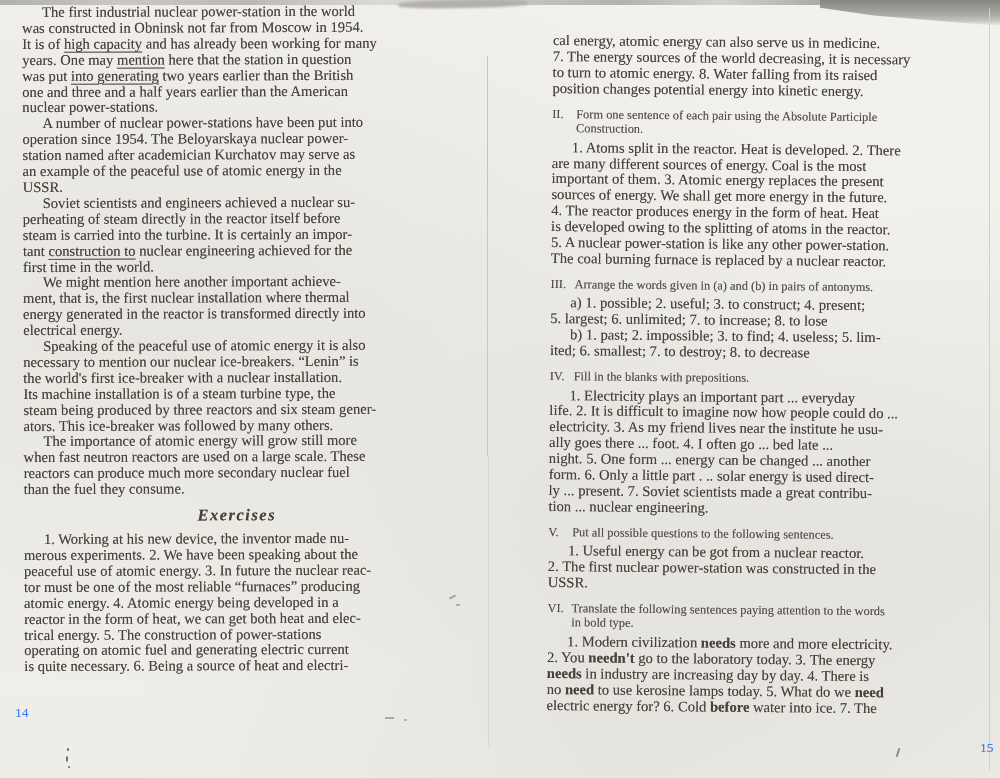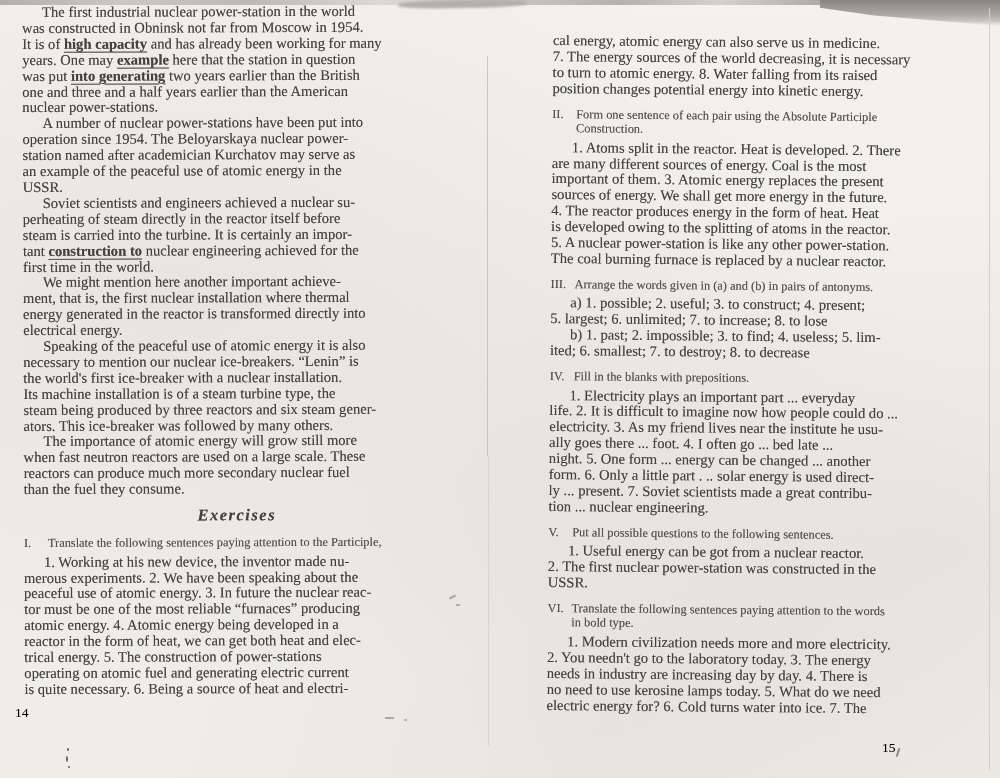--- a/index.html
+++ b/index.html
@@ -26,25 +26,25 @@
     text-align:center;font-weight:bold;font-style:italic;
     font-size:16.5px;letter-spacing:1.5px;margin:8px 0 6px;line-height:20px;
     text-shadow:0 0 0.5px rgba(70,66,58,0.6);
   }
   .ex-block{
     margin:10px 0 4px;padding-left:24px;
     font-size:12.4px;color:#514e47;
   }
   .ex-line{line-height:14.5px;white-space:nowrap;text-shadow:0 0 0.4px rgba(80,76,68,0.5);}
   .ex-num{display:inline-block;margin-left:-24px;min-width:24px;font-weight:normal;}
-  b{font-weight:normal;}
-  u{text-decoration:underline;text-decoration-thickness:1.4px;text-underline-offset:2.5px;text-decoration-color:rgba(92,89,82,0.9);font-weight:bold;}
-  .page-num{position:absolute;font-size:13.5px;color:#000000;text-shadow:0 0 0.5px rgba(70,66,58,0.5);}
+  b{font-weight:bold;}
+  u{text-decoration:underline;text-decoration-thickness:1.4px;text-underline-offset:2.5px;text-decoration-color:rgba(92,89,82,0.9);}
+  .page-num{position:absolute;font-size:13.5px;color:#3b82f6;text-shadow:0 0 0.5px rgba(70,66,58,0.5);}
   #page-num-left{left:15px;top:705px;}
-  #page-num-right{left:882px;top:740px;}
+  #page-num-right{left:980px;top:740px;}
 
   
   .artifact{position:absolute;pointer-events:none;}
   #top-band{left:0;top:0;right:0;height:5px;opacity:.85;filter:blur(0.5px);
     background:linear-gradient(90deg,#a7a5a0 0%,#c4c2bc 12%,#b2b0aa 25%,#d8d6d1 38%,#c0beb8 52%,#a9a7a1 62%,#cfcdc8 72%,#989691 84%,#8b8984 100%);}
   #top-right-wedge{top:0;right:0;width:180px;height:26px;filter:blur(0.6px);
     background:linear-gradient(to bottom,#868480,#aaa8a2 55%,#c6c4bf 80%,rgba(198,196,191,0));
     clip-path:polygon(0 0,100% 0,100% 100%,30% 60%,0 30%);}
   #top-smudge{left:398px;top:0;width:130px;height:8px;background:#b2b0aa;border-radius:40%;filter:blur(1px);transform:rotate(-1deg);}
   #gutter-line-upper{left:487px;top:56px;width:1px;height:400px;background:#bfbdb7;opacity:.8;}
@@ -76,21 +76,21 @@
 <div class="artifact" id="mark-dot"></div>
 <div class="artifact" id="mark-tick"></div>
 <div class="artifact" id="pen-mark-1"></div>
 <div class="artifact" id="pen-mark-2"></div>
 
 <div class="page" id="left-page">
     <div class="para">
       <div class="line ind just">The first industrial nuclear power-station in the world</div>
       <div class="line just">was constructed in Obninsk not far from Moscow in 1954.</div>
       <div class="line just">It is of <u>high capacity</u> and has already been working for many</div>
-      <div class="line just">years. One may <u>example</u> here that the station in question</div>
+      <div class="line just">years. One may <u>mention</u> here that the station in question</div>
       <div class="line just">was put <u>into generating</u> two years earlier than the British</div>
       <div class="line just">one and three and a half years earlier than the American</div>
       <div class="line">nuclear  power-stations.</div>
     </div>
     <div class="para">
       <div class="line ind just">A number of nuclear power-stations have been put into</div>
       <div class="line just">operation since 1954. The Beloyarskaya nuclear power-</div>
       <div class="line just">station named after academician Kurchatov may serve as</div>
       <div class="line just">an example of the peaceful use of atomic energy in the</div>
       <div class="line">USSR.</div>
@@ -116,23 +116,20 @@
       <div class="line just">steam being produced by three reactors and six steam gener-</div>
       <div class="line just">ators. This ice-breaker was followed by many others.</div>
     </div>
     <div class="para">
       <div class="line ind just">The importance of atomic energy will grow still more</div>
       <div class="line just">when fast neutron reactors are used on a large scale. These</div>
       <div class="line just">reactors can produce much more secondary nuclear fuel</div>
       <div class="line">than the fuel they consume.</div>
     </div>
     <div class="ex-heading">Exercises</div>
-    <div class="ex-block">
-      <div class="ex-line"><span class="ex-num">I.</span><span>Translate the following sentences paying attention to the Participle,</span></div>
-    </div>
     <div class="para">
       <div class="line ind just">1. Working at his new device, the inventor made nu-</div>
       <div class="line just">merous experiments. 2. We have been speaking about the</div>
       <div class="line just">peaceful use of atomic energy. 3. In future the nuclear reac-</div>
       <div class="line just">tor must be one of the most reliable “furnaces” producing</div>
       <div class="line just">atomic energy. 4. Atomic energy being developed in a</div>
       <div class="line just">reactor in the form of heat, we can get both heat and elec-</div>
       <div class="line just">trical energy. 5. The construction of power-stations</div>
       <div class="line just">operating on atomic fuel and generating electric current</div>
       <div class="line just">is quite necessary. 6. Being a source of heat and electri-</div>
@@ -191,18 +188,18 @@
     </div>
     <div class="ex-block">
       <div class="ex-line"><span class="ex-num">VI.</span><span>Translate the following sentences paying attention to the words</span></div>
       <div class="ex-line">in bold type.</div>
     </div>
     <div class="para">
       <div class="line ind just">1. Modern civilization <b>needs</b> more and more electricity.</div>
       <div class="line just">2. You <b>needn't</b> go to the laboratory today. 3. The energy</div>
       <div class="line just"><b>needs</b> in industry are increasing day by day. 4. There is</div>
       <div class="line just">no <b>need</b> to use kerosine lamps today. 5. What do we <b>need</b></div>
-      <div class="line just">electric energy for? 6. Cold <b>turns</b> water into ice. 7. The</div>
+      <div class="line just">electric energy for? 6. Cold <b>before</b> water into ice. 7. The</div>
     </div>
   </div>
 
 <div class="page-num" id="page-num-left">14</div>
 <div class="page-num" id="page-num-right">15</div>
 
 </body></html>

